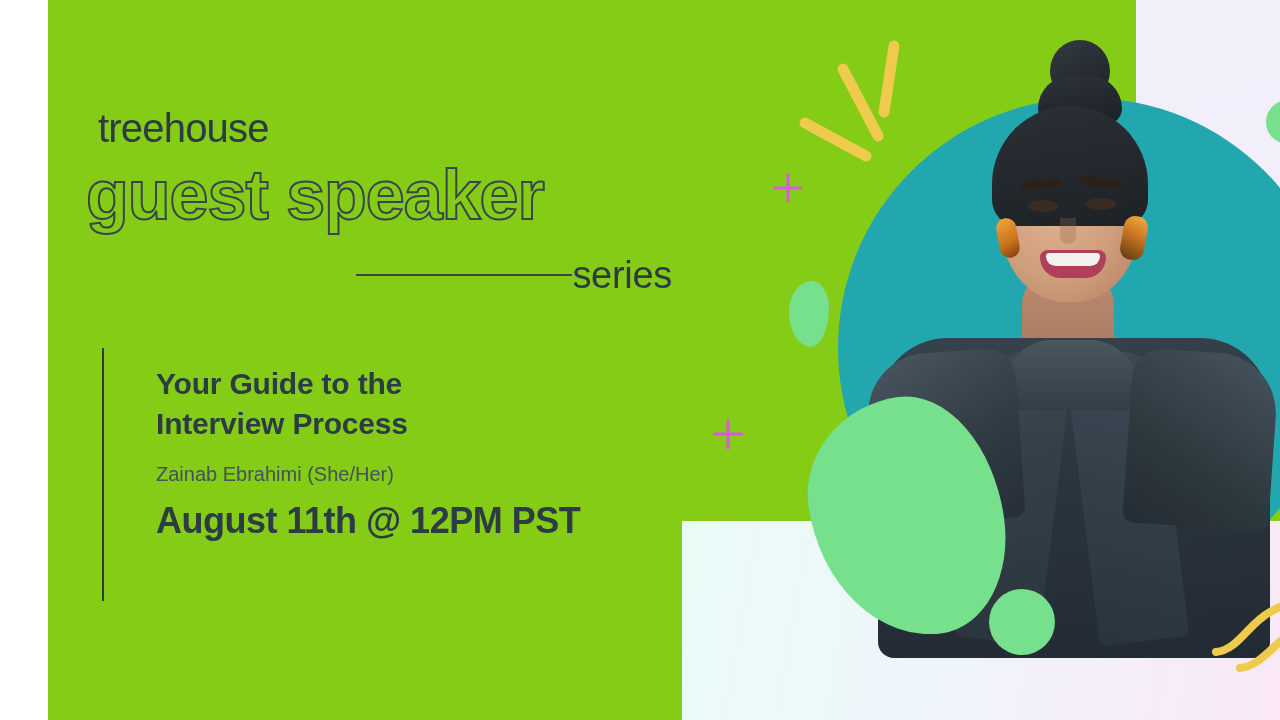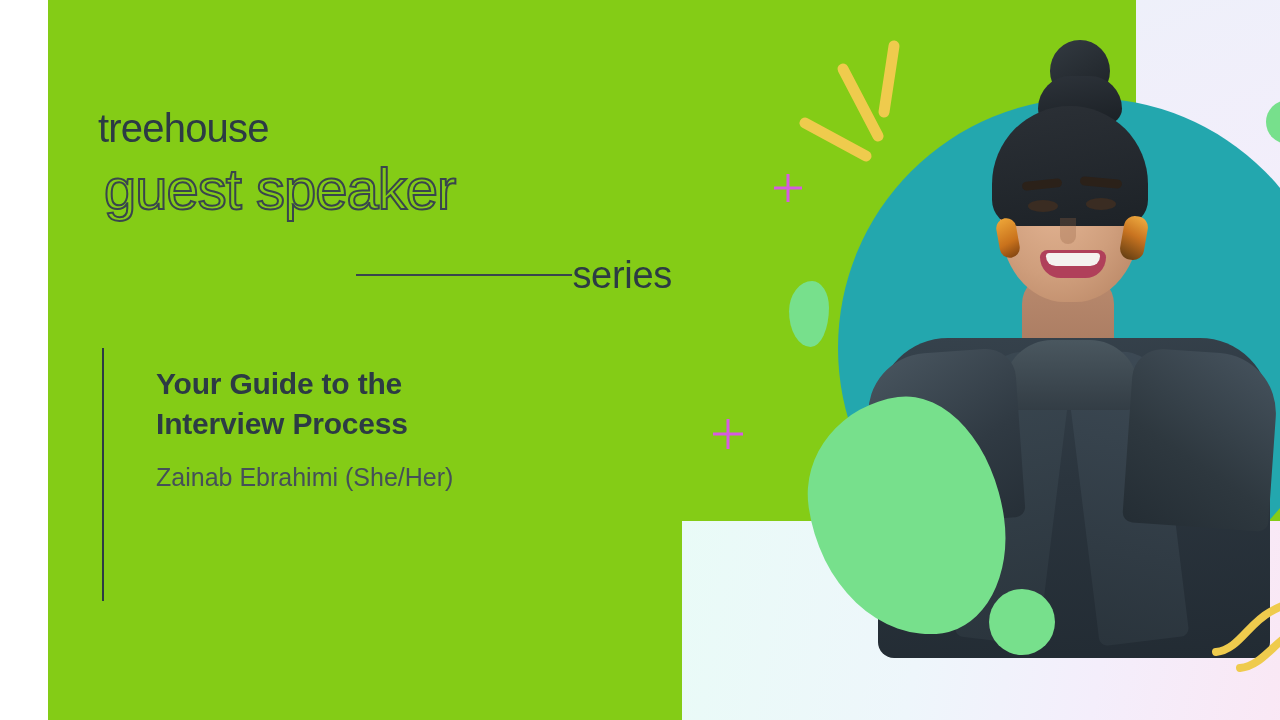--- a/index.html
+++ b/index.html
@@ -227,24 +227,24 @@
     left: 50px;
     top: 108px;
     font-size: 40px;
     font-weight: 400;
     letter-spacing: -0.8px;
     color: #2c3b44;
     line-height: 1;
   }
   #headline-outline {
     position: absolute;
-    left: 56px;
+    left: 38px;
     top: 160px;
-    font-size: 58px;
-    font-weight: 400;
+    font-size: 70px;
+    font-weight: 700;
     letter-spacing: -1px;
     line-height: 1;
     color: transparent;
     -webkit-text-stroke: 2px #39454d;
     white-space: nowrap;
   }
   #series-row {
     position: absolute;
     left: 308px;
     top: 252px;
@@ -281,21 +281,21 @@
   #talk-title {
     font-size: 30px;
     font-weight: 700;
     line-height: 1.32;
     color: #2c3b44;
     margin: 16px 0 0 0;
     letter-spacing: -0.2px;
     white-space: pre-line;
   }
   #speaker-name {
-    font-size: 25px;
+    font-size: 20px;
     font-weight: 400;
     color: #455058;
     margin-top: 18px;
     line-height: 1.3;
     letter-spacing: 0;
   }
   #speaker-role {
     font-size: 23px;
     font-weight: 400;
     color: #455058;
@@ -383,15 +383,16 @@
 
   <div id="series-row">
     <div id="series-rule"></div>
     <div id="series-word">series</div>
   </div>
 
   <div id="detail-block">
     <div id="talk-title">Your Guide to the
 Interview Process</div>
     <div id="speaker-name">Zainab Ebrahimi (She/Her)</div>
+    <div id="event-datetime">August 11th @ 12PM PST</div>
   </div>
 
 </div>
 
 </body></html>

